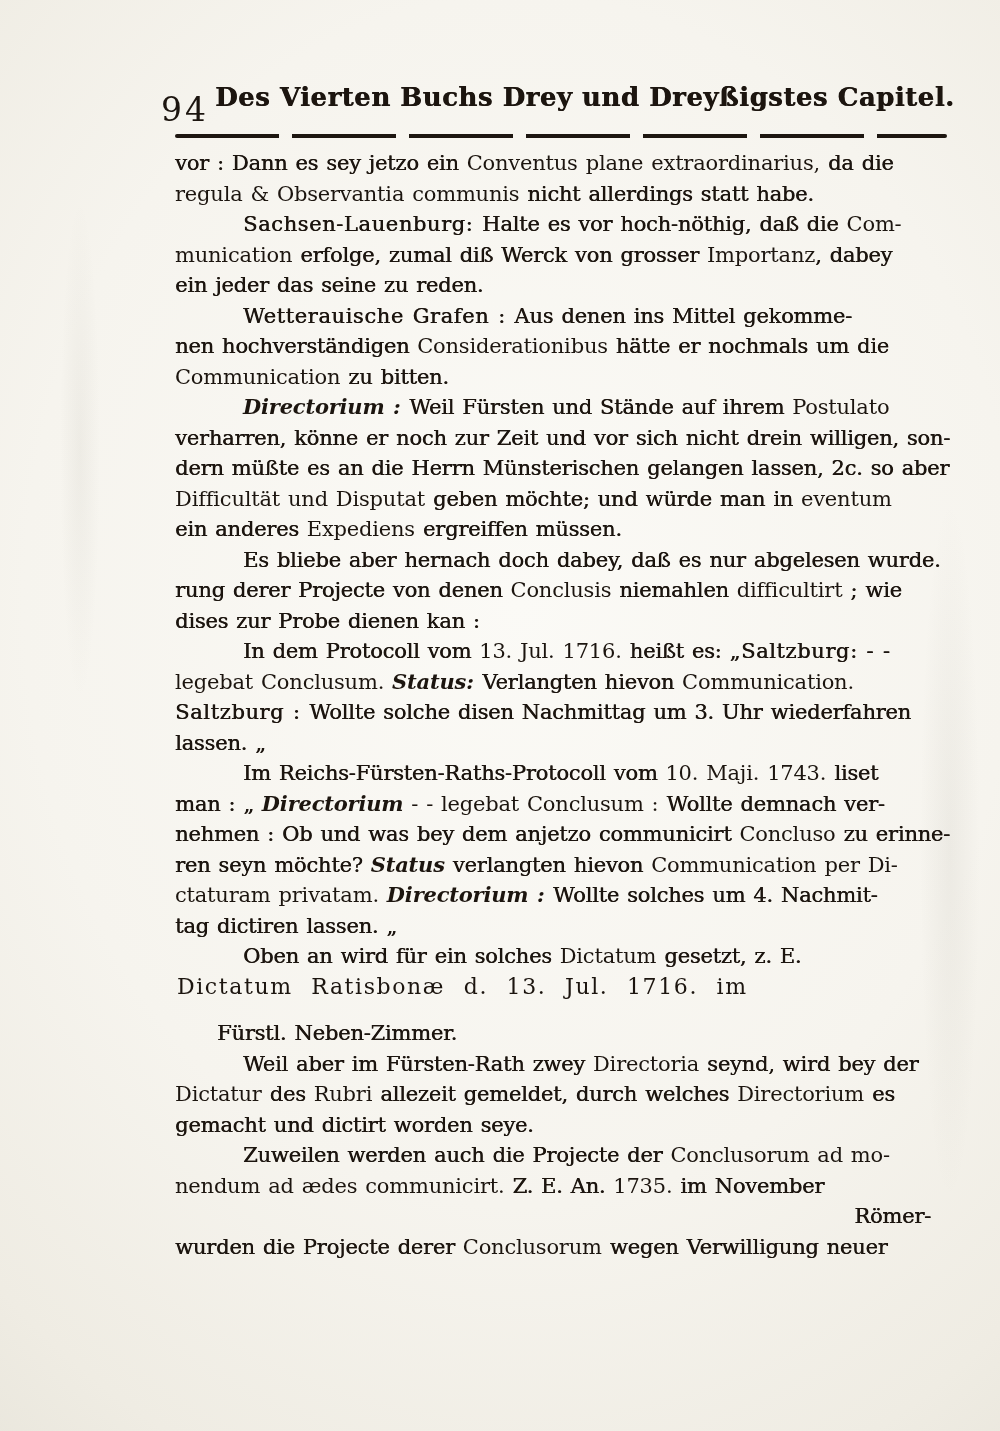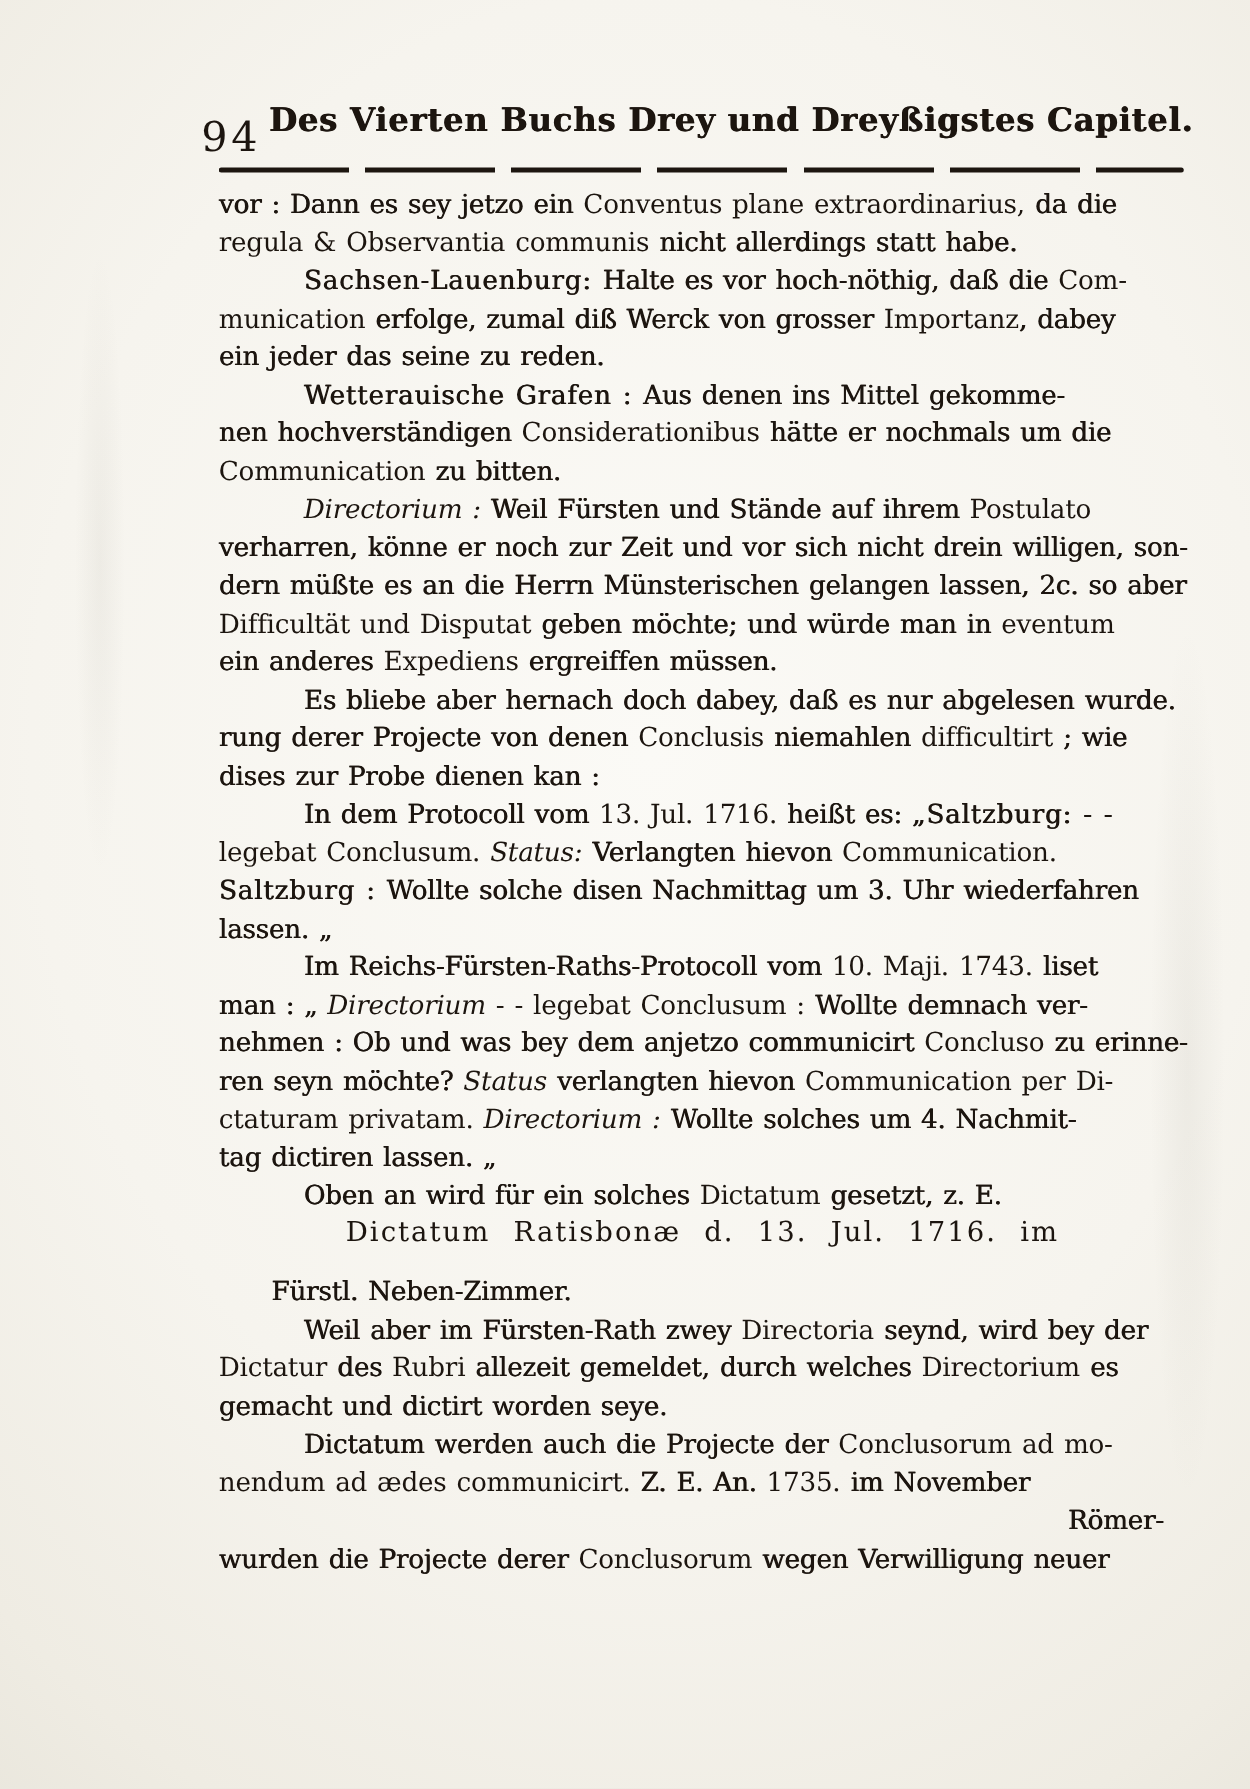--- a/index.html
+++ b/index.html
@@ -58,29 +58,29 @@
   }
   .lines { margin-top: 10px; }
   .line {
     font-size: 21px;
     line-height: 30.5px;
     letter-spacing: -0.2px;
     word-spacing: 1.5px;
     white-space: nowrap;
   }
   .ind-p  { padding-left: 68px; }
-  .ind-q1 { padding-left: 2px; font-size: 22px; letter-spacing: 1.6px; word-spacing: 10px; text-align: center; }
+  .ind-q1 { padding-left: 2px; font-size: 22px; letter-spacing: 1.6px; word-spacing: 10px; }
   .ind-q2 { padding-left: 42px; margin-top: 16px; }
   .ind-cw { text-align: right; padding-right: 16px; }
 
   
   .s-f  { text-shadow: 0.45px 0 currentColor; }
   .s-fb { font-weight: 400; letter-spacing: 0.6px; text-shadow: 0.5px 0 currentColor; }
   .s-a  { font-weight: 400; }
-  .s-i  { font-style: italic; font-weight: 400; margin-top: 30px; }
+  .s-i  { font-style: italic; font-weight: 700; margin-top: 30px; }
 </style>
 </head>
 <body>
 
 <div class="page">
   <div class="smudge-a"></div>
   <div class="smudge-b"></div>
 
   <div class="textblock">
     <div class="header-row">
@@ -114,19 +114,19 @@
         <div class="line ind-n"><span class="s-f">nehmen : Ob und was bey dem anjetzo communicirt </span><span class="s-a">Concluso</span><span class="s-f"> zu erinne-</span></div>
         <div class="line ind-n"><span class="s-f">ren seyn möchte? </span><span class="s-i">Status</span><span class="s-f"> verlangten hievon </span><span class="s-a">Communication per Di-</span></div>
         <div class="line ind-n"><span class="s-a">ctaturam privatam. </span><span class="s-i">Directorium : </span><span class="s-f">Wollte solches um 4. Nachmit-</span></div>
         <div class="line ind-n"><span class="s-f">tag dictiren lassen. „</span></div>
         <div class="line ind-p"><span class="s-f">Oben an wird für ein solches </span><span class="s-a">Dictatum</span><span class="s-f"> gesetzt, z. E.</span></div>
         <div class="line ind-q1"><span class="s-a">Dictatum Ratisbonæ d. 13. Jul. 1716. im</span></div>
         <div class="line ind-q2"><span class="s-f">Fürstl. Neben-Zimmer.</span></div>
         <div class="line ind-p"><span class="s-f">Weil aber im Fürsten-Rath zwey </span><span class="s-a">Directoria</span><span class="s-f"> seynd, wird bey der</span></div>
         <div class="line ind-n"><span class="s-a">Dictatur</span><span class="s-f"> des </span><span class="s-a">Rubri</span><span class="s-f"> allezeit gemeldet, durch welches </span><span class="s-a">Directorium</span><span class="s-f"> es</span></div>
         <div class="line ind-n"><span class="s-f">gemacht und dictirt worden seye.</span></div>
-        <div class="line ind-p"><span class="s-f">Dictatum werden auch die Projecte der </span><span class="s-a">Conclusorum ad mo-</span></div>
+        <div class="line ind-p"><span class="s-f">Zuweilen werden auch die Projecte der </span><span class="s-a">Conclusorum ad mo-</span></div>
         <div class="line ind-n"><span class="s-a">nendum ad ædes communicirt. </span><span class="s-f">Z. E. An. </span><span class="s-a">1735.</span><span class="s-f"> im November</span></div>
         <div class="line ind-cw"><span class="s-f">Römer-</span></div>
         <div class="line ind-n"><span class="s-f">wurden die Projecte derer </span><span class="s-a">Conclusorum</span><span class="s-f"> wegen Verwilligung neuer</span></div>
       </div>
   </div>
 </div>
 
 </body></html>

